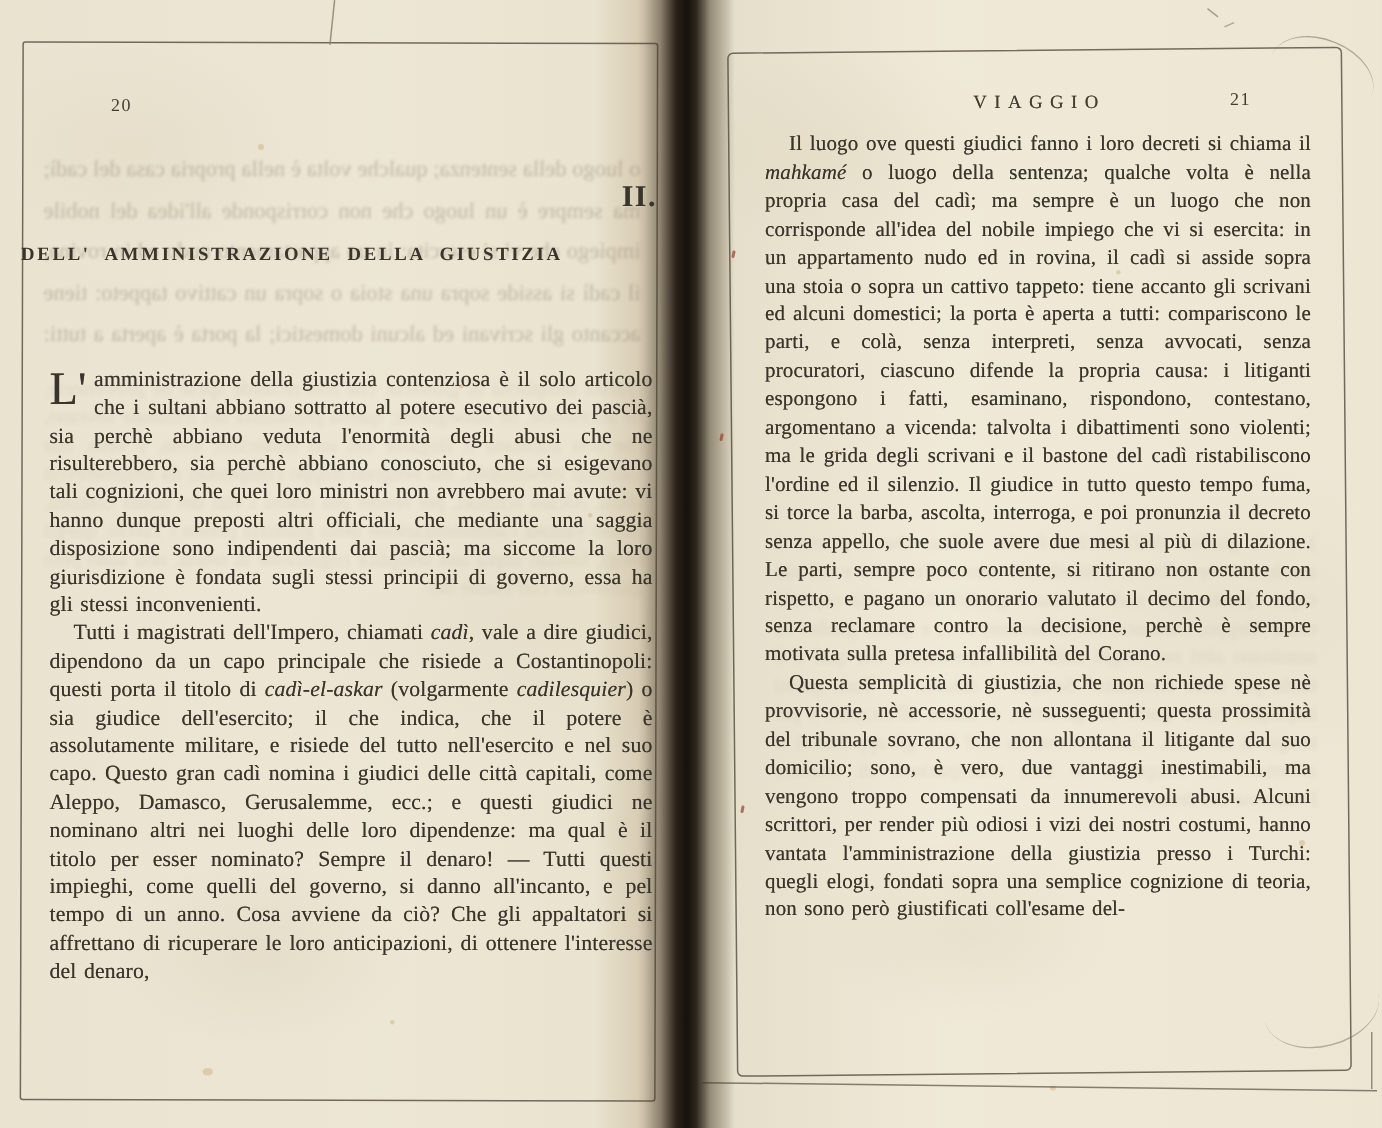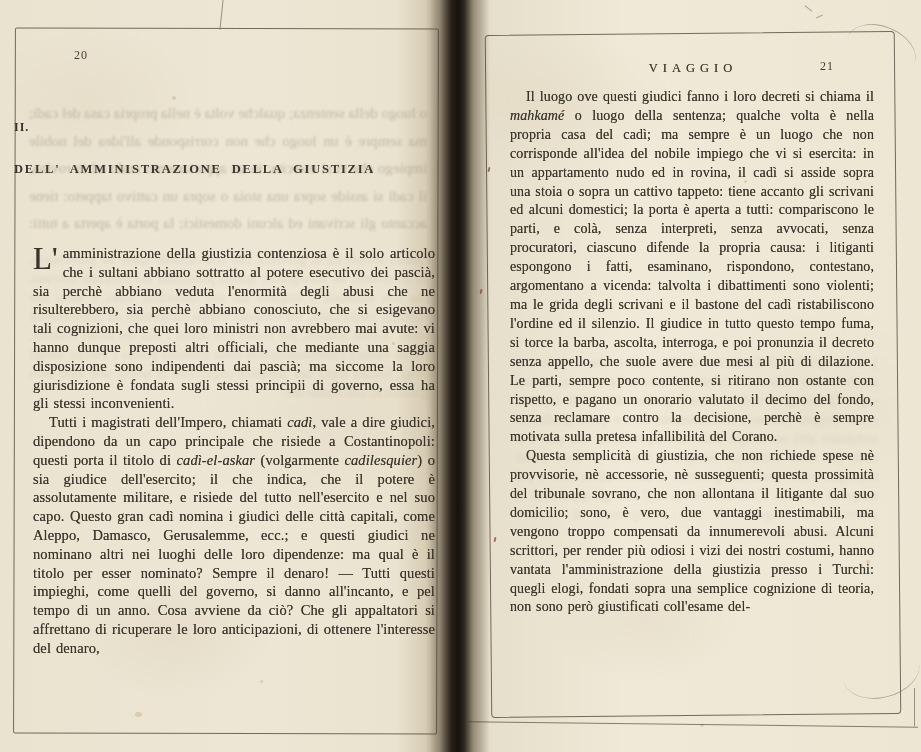--- a/index.html
+++ b/index.html
@@ -21,29 +21,29 @@
   .page.right{left:488px;top:33px;width:410px;height:683px;}
   .frame{position:absolute;inset:0;border:1px solid rgba(72,64,50,.75);border-radius:2px;}
   .page.left  .frame{transform:rotate(.15deg);}
   .page.right .frame{transform:rotate(-.55deg);border-radius:4px;}
   .grain{position:absolute;inset:0;pointer-events:none;
     background:
       radial-gradient(160px 100px at 18% 10%, rgba(165,135,80,.06), transparent 70%),
       radial-gradient(240px 150px at 78% 55%, rgba(150,120,70,.05), transparent 70%),
       radial-gradient(140px 90px at 38% 86%, rgba(150,120,70,.07), transparent 70%);}
   .folio{position:absolute;font-size:12px;letter-spacing:1px;color:#433d32;}
-  .folio-l{top:20px;left:60px;}
+  .folio-l{top:35px;left:60px;}
   .folio-r{top:26px;right:64px;}
   .running{position:absolute;left:0;width:100%;text-align:center;
     font-size:12.5px;letter-spacing:5px;color:#433d32;
     text-shadow:0 0 .4px rgba(58,52,43,.7);}
   .page.left  .running{top:19px;}
   .page.right .running{top:28px;}
-  .section-no{position:absolute;top:92px;left:0;width:100%;text-align:left;
-    font-weight:bold;font-size:12px;letter-spacing:1px;}
+  .section-no{position:absolute;top:92px;left:0;width:100%;text-align:right;
+    font-weight:bold;font-size:20px;letter-spacing:1px;}
   .section-title{position:absolute;top:134px;left:0;width:100%;text-align:left;
     font-weight:bold;font-size:12.5px;letter-spacing:1.8px;word-spacing:5px;}
   .body{position:absolute;text-align:justify;hyphens:auto;-webkit-hyphens:auto;
     letter-spacing:.1px;word-spacing:1.2px;
     text-shadow:0 0 .4px rgba(58,52,43,.75);}
   .page.left  .body{left:19px;top:216px;width:402px;font-size:14.5px;line-height:18.8px;}
   .page.right .body{left:22px;top:55px;width:364px;font-size:14px;line-height:18.9px;}
   .par{margin:0;}
   .par.indent{text-indent:16px;}
   .it{font-style:italic;margin-top:24px;}

